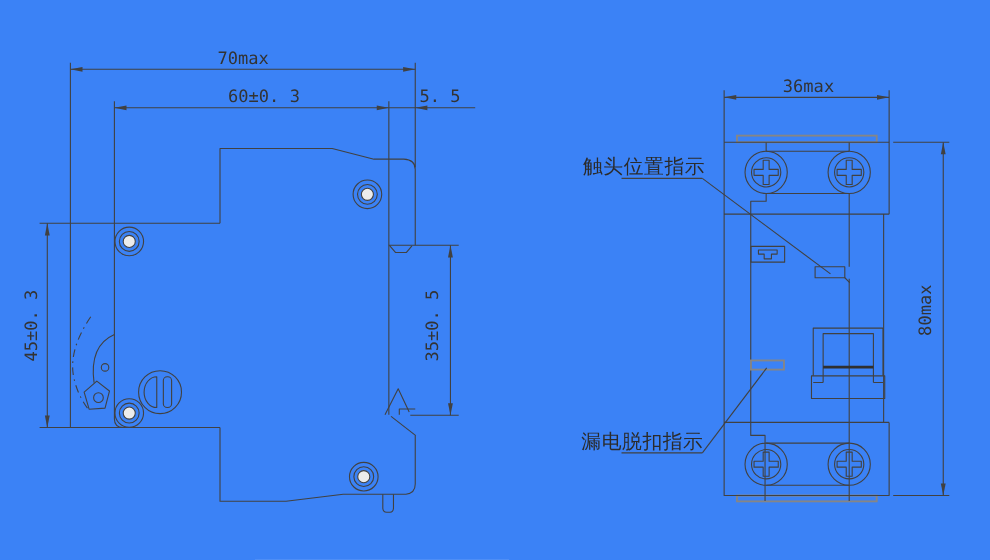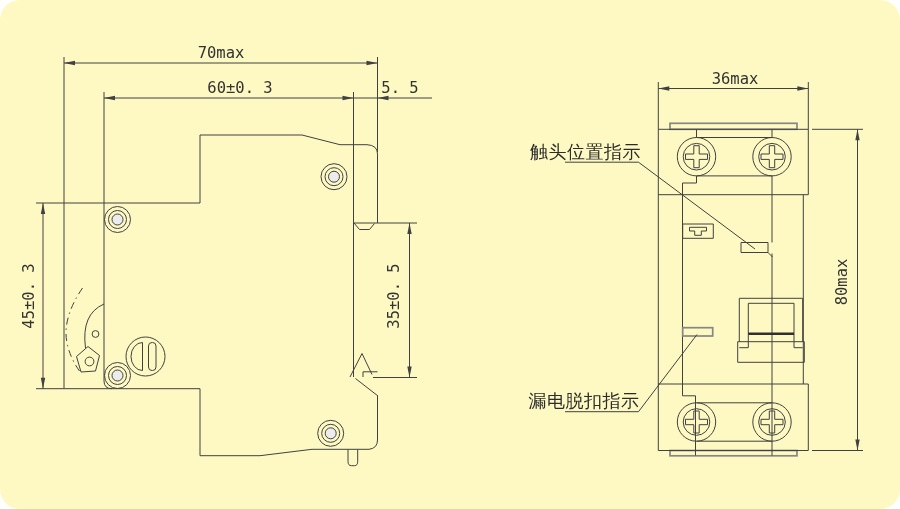--- a/index.html
+++ b/index.html
@@ -1,17 +1,17 @@
 <!DOCTYPE html>
 <html><head>
 <meta charset="utf-8">
 <style>
   html,body{margin:0;padding:0;background:#ffffff;}
-  .canvas{position:relative;width:900px;height:509px;background:#fef9c3;overflow:hidden;
-          font-family:"DejaVu Sans",sans-serif;border-radius:20px;}
+  .canvas{position:relative;width:900px;height:509px;background:#3b82f6;overflow:hidden;
+          font-family:"DejaVu Sans",sans-serif;}
   svg{position:absolute;left:0;top:0;}
   .ln{stroke:#414141;stroke-width:1;fill:none;stroke-linecap:butt;stroke-linejoin:round;}
   .soft{stroke:#868686;stroke-width:1.7;fill:none;}
   .thick{stroke:#2f2f2f;stroke-width:2.6;fill:none;}
   .arr{fill:#414141;stroke:none;}
   .rivet-core{fill:#ececec;stroke:#414141;stroke-width:1;}
   .dimtxt{font-family:"DejaVu Sans Mono","Liberation Mono",monospace;font-size:15.5px;fill:#333;}
   .cjk{font-family:"DejaVu Sans","Liberation Sans",sans-serif;font-size:18px;fill:#2b2b2b;letter-spacing:0.5px;}
   .dash{stroke-dasharray:7 4 1.5 4;}
 </style>

